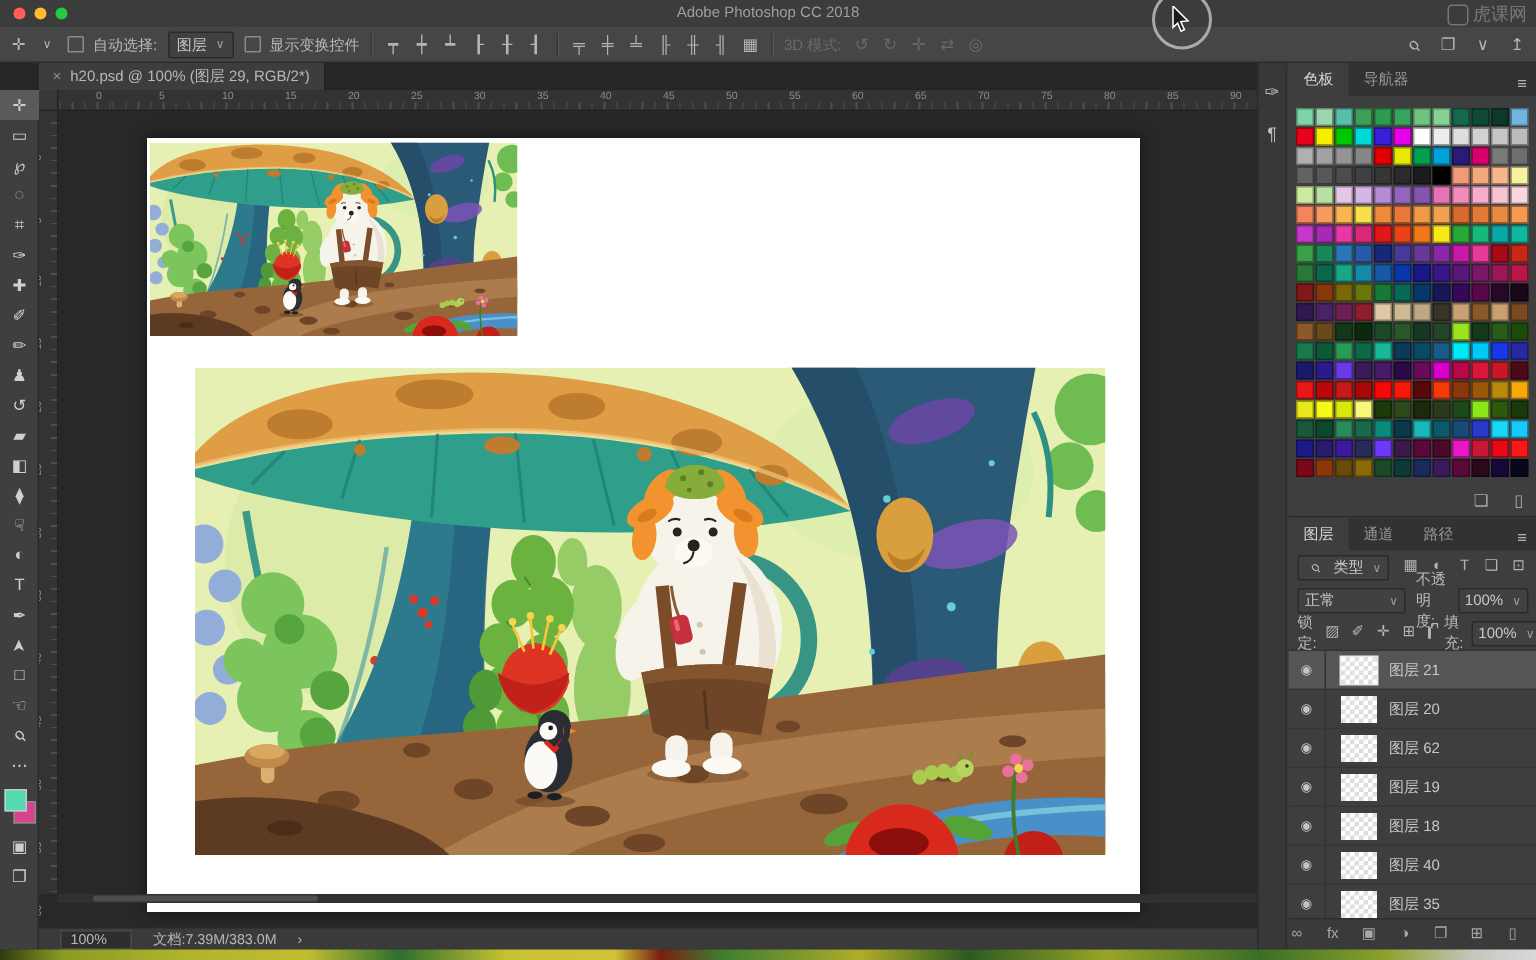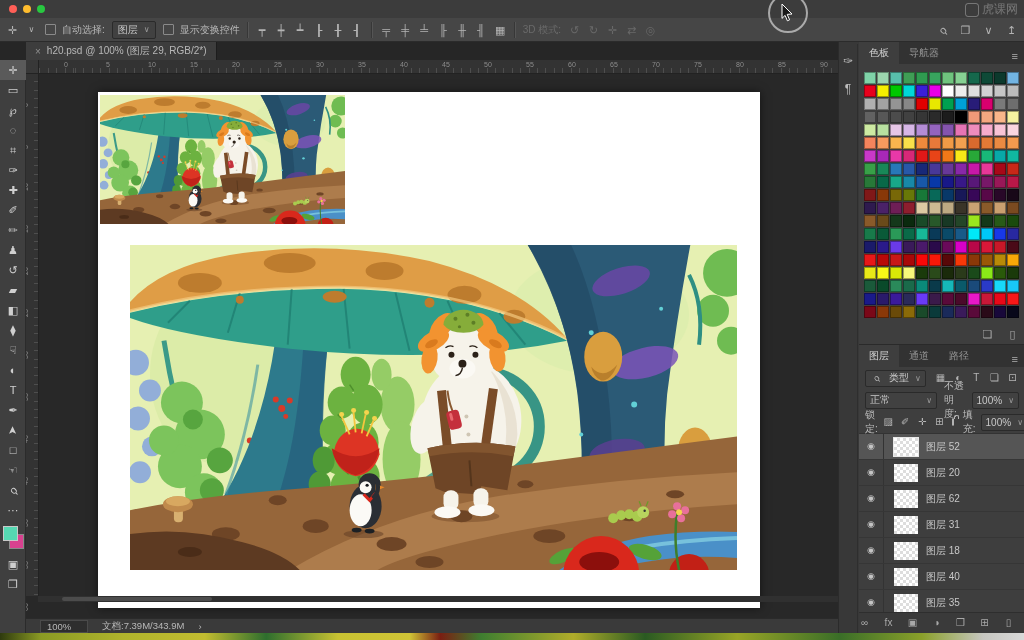--- a/index.html
+++ b/index.html
@@ -97,20 +97,21 @@
   #cursor-ring{left:768px;top:-7px;width:36px;height:36px;border:2px solid rgba(255,255,255,.55);border-radius:50%;}
   #cursor-arrow{left:781px;top:4px;width:12px;height:18px;}
 </style>
 </head>
 <body>
 
 <div class="abs" id="titlebar">
   <span class="tl" style="left:9px;background:#ff5f57"></span>
   <span class="tl" style="left:23px;background:#febc2e"></span>
   <span class="tl" style="left:37px;background:#28c840"></span>
+  <span id="title-text">Adobe Photoshop CC 2018</span>
   <span id="watermark">
     <span class="wlogo"></span>
     <span>虎课网</span>
   </span>
 </div>
 
 <div class="abs" id="optionsbar">
   <span class="grp">
     <span class="icn">✛</span>
     <span class="icn" style="font-size:8px">∨</span>
@@ -302,21 +303,21 @@
       </svg>
   </div>
 
   <div id="hscroll">
       <span class="thumb"></span>
     </div>
 </div>
 
 <div class="abs" id="statusbar">
   <span id="zoombox">100%</span>
-  <span>文档:7.39M/343.9M</span>
+  <span>文档:7.39M/383.0M</span>
   <span>›</span>
 </div>
 
 <div class="abs" id="dock">
   <div id="dockstrip">
       <span class="icn">✑</span>
       <span class="icn">¶</span>
     </div>
 
   <div class="panel" id="swpanel">
@@ -605,36 +606,36 @@
       <span style="margin-left:2px">填充:</span>
       <span class="dd">
         <span>100%</span>
         <span class="car">∨</span>
       </span>
     </div>
     <div id="layerlist">
         <div class="layer sel">
           <span class="eyebox">◉</span>
           <span class="thumb"></span>
-          <span class="lname">图层 52</span>
+          <span class="lname">图层 21</span>
         </div>
         <div class="layer">
           <span class="eyebox">◉</span>
           <span class="thumb"></span>
           <span class="lname">图层 20</span>
         </div>
         <div class="layer">
           <span class="eyebox">◉</span>
           <span class="thumb"></span>
           <span class="lname">图层 62</span>
         </div>
         <div class="layer">
           <span class="eyebox">◉</span>
           <span class="thumb"></span>
-          <span class="lname">图层 31</span>
+          <span class="lname">图层 19</span>
         </div>
         <div class="layer">
           <span class="eyebox">◉</span>
           <span class="thumb"></span>
           <span class="lname">图层 18</span>
         </div>
         <div class="layer">
           <span class="eyebox">◉</span>
           <span class="thumb"></span>
           <span class="lname">图层 40</span>

